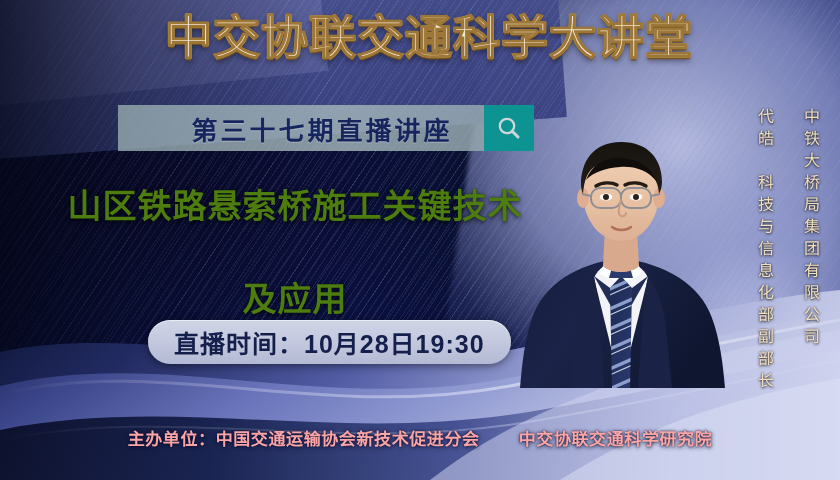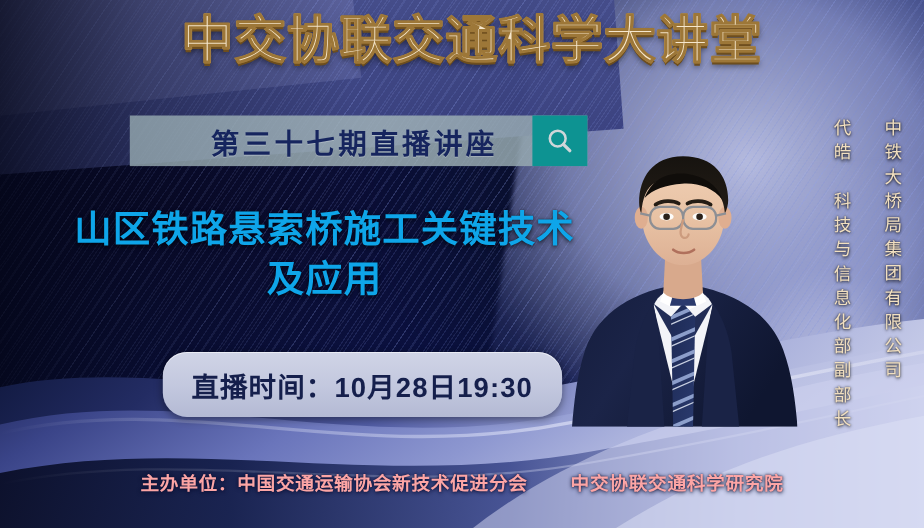--- a/index.html
+++ b/index.html
@@ -114,31 +114,31 @@
   }
   .search-box{
     width:50px;height:46px;flex:0 0 50px;background:#0d9392;
     display:flex;align-items:center;justify-content:center;
   }
   .search-box svg{display:block;}
 
   
   .topic{
     position:absolute;left:30px;top:187px;width:530px;text-align:center;
-    color:#0ea5e9;font-size:34px;font-weight:700;line-height:1.33;
+    color:#4d7c0f;font-size:34px;font-weight:700;line-height:1.33;
     letter-spacing:1px;
-    font-family:Liberation Serif, serif;
+    font-family:Liberation Mono, monospace;
     text-shadow:0 2px 5px rgba(0,0,0,.6), 0 0 2px rgba(0,0,0,.5);
     z-index:9;
   }
-  .topic .l2{display:block;}
+  .topic .l2{display:block;margin-top:48px;}
 
   
   .time-pill{
-    position:absolute;left:148px;top:320px;height:59px;
+    position:absolute;left:148px;top:320px;height:44px;
     padding:0 26px;border-radius:22px;
     display:flex;align-items:center;justify-content:center;
     background:linear-gradient(180deg,#d0d4e6 0%,#c2c7de 55%,#b4bad4 100%);
     box-shadow:0 2px 8px rgba(0,0,0,.45), inset 0 1px 0 rgba(255,255,255,.55);
     color:#151f4c;font-size:25px;font-weight:600;letter-spacing:1px;
     white-space:nowrap;z-index:9;
   }
 
   
   .vtext{

